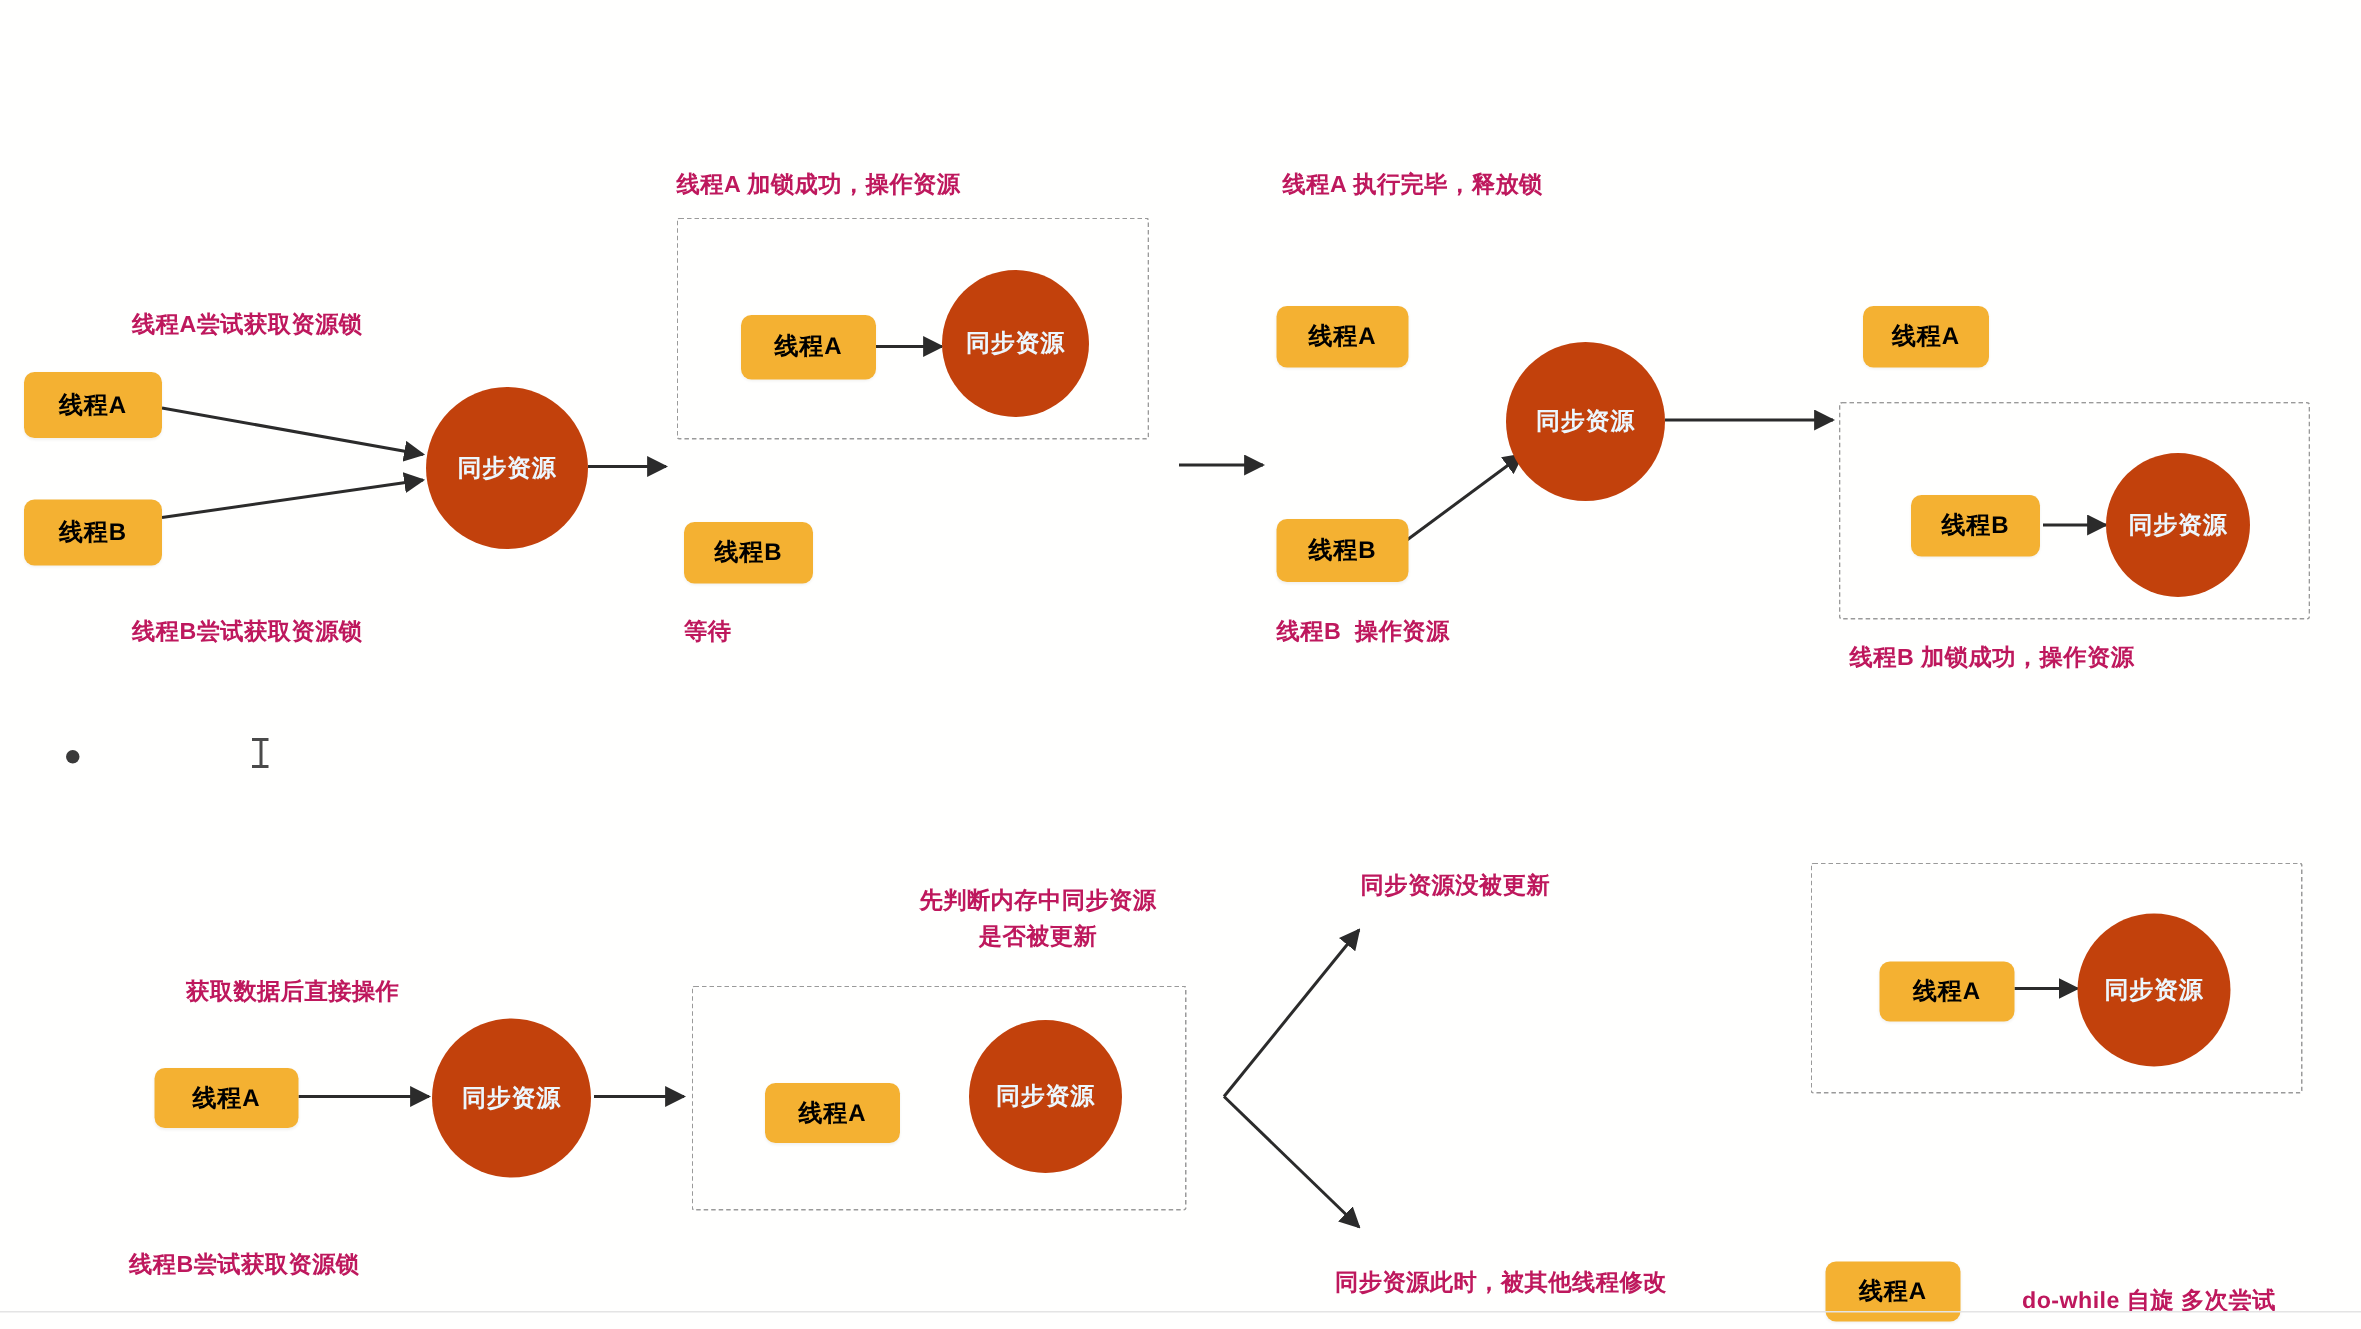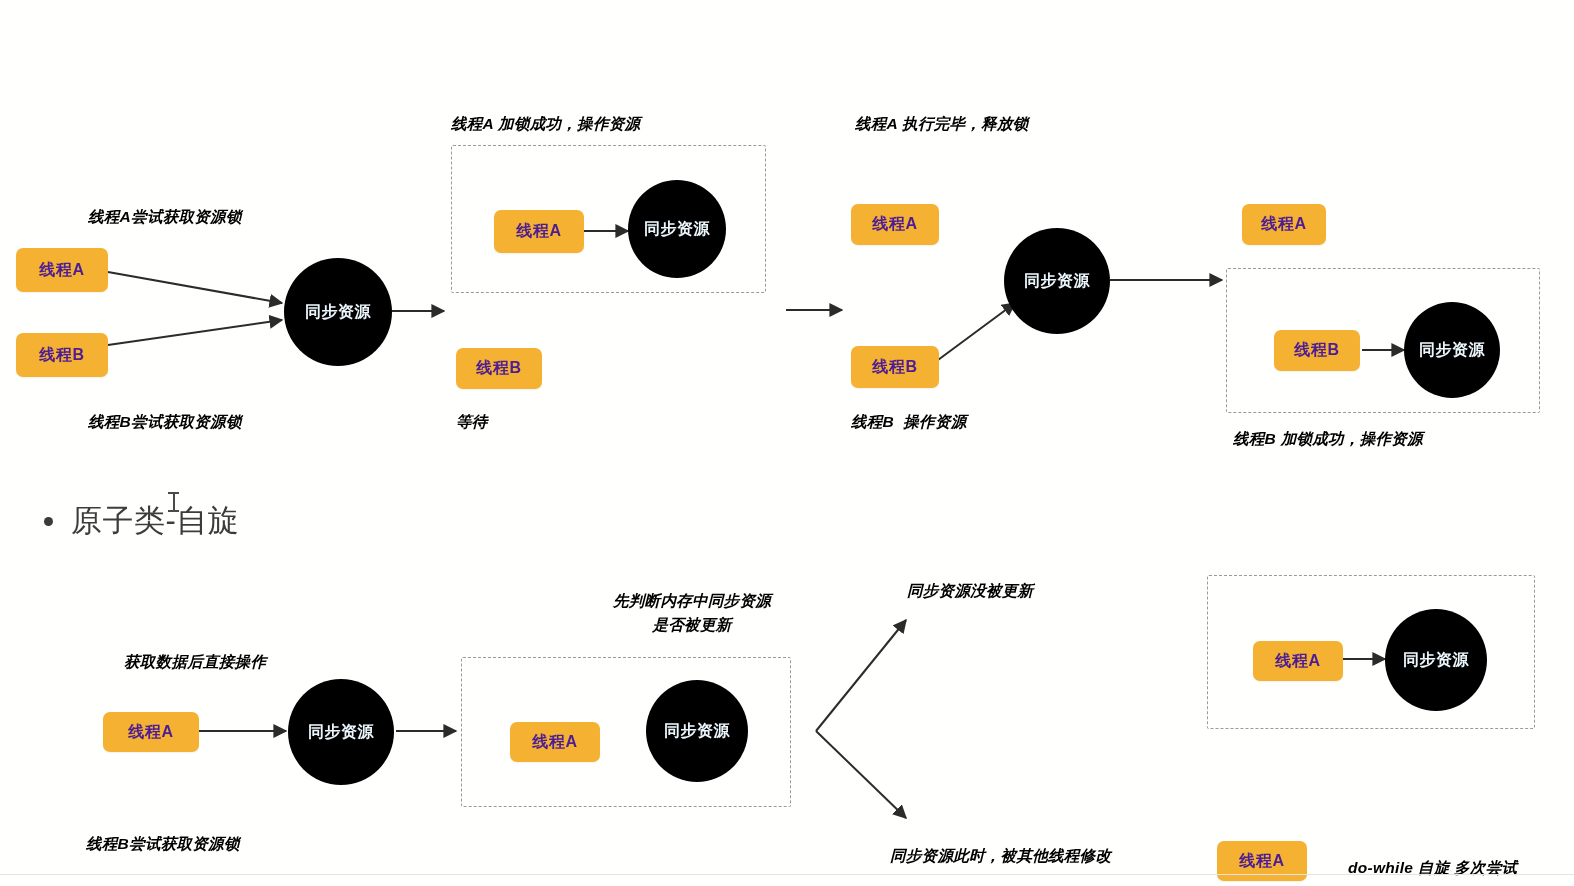--- a/index.html
+++ b/index.html
@@ -22,47 +22,46 @@
   }
   .heading .bullet{
     width:9px;height:9px;border-radius:50%;
     background:#3a3a3a;margin-right:18px;flex:0 0 auto;
   }
   .heading .htext{font-size:31px;letter-spacing:.5px;font-weight:400;}
 
   
   .cap{
     position:absolute;
-    color:#000000;
+    color:#be185d;
     font-size:15.5px;
     font-weight:700;
     white-space:pre;
     line-height:1.45;
     letter-spacing:.3px;
-    font-style:italic;
   }
   .cap.center{text-align:center;}
 
   
   .chip{
     position:absolute;
     background:#f4b132;
     border-radius:7px;
-    color:#4c1d95;
+    color:#000000;
     font-size:16px;
     font-weight:700;
     display:flex;align-items:center;justify-content:center;
     letter-spacing:.6px;
     box-shadow:0 1px 2px rgba(0,0,0,.06);
   }
 
   
   .circle{
     position:absolute;
-    background:#000000;
+    background:#c2410c;
     border-radius:50%;
     color:#ecf7fe;
     font-size:16px;
     font-weight:700;
     display:flex;align-items:center;justify-content:center;
     letter-spacing:.5px;
   }
 
   
   .dashbox{
@@ -173,21 +172,20 @@
   <div class="dashbox" style="left:1226px; top:268px; width:312px; height:143px;"></div>
   <div class="chip" style="left:1274px; top:330px; width:86px; height:41px;">
     <span>线程B</span>
   </div>
   <div class="circle" style="left:1404px; top:302px; width:96px; height:96px;">
     <span>同步资源</span>
   </div>
 
   <div class="heading" style="left:44px; top:500px;">
     <span class="bullet"></span>
-    <span class="htext">原子类-自旋</span>
   </div>
 
   <div class="cap" style="left:124px; top:635px;margin-top:16px;">获取数据后直接操作</div>
   <div class="cap" style="left:86px; top:833px;">线程B尝试获取资源锁</div>
   <div class="cap center" style="left:597px; top:590px; width:190px;">先判断内存中同步资源</div>
   <div class="cap center" style="left:597px; top:614px; width:190px;">是否被更新</div>
   <div class="cap" style="left:907px; top:580px;">同步资源没被更新</div>
   <div class="cap" style="left:890px; top:845px;">同步资源此时，被其他线程修改</div>
   <div class="cap" style="left:1348px; top:857px;">do-while 自旋 多次尝试</div>
 

